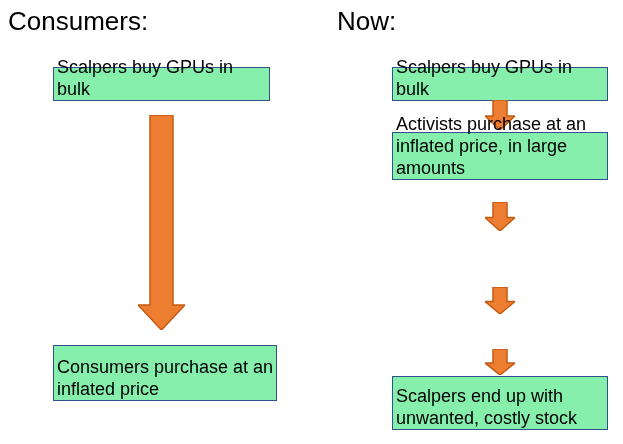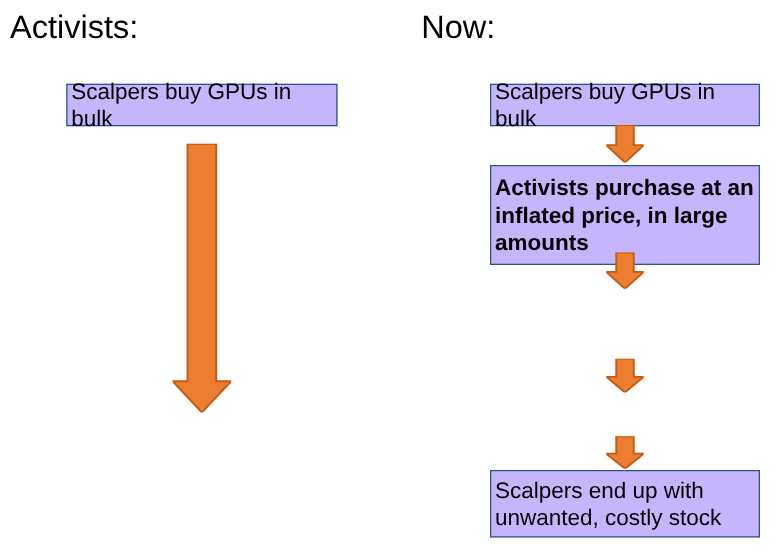--- a/index.html
+++ b/index.html
@@ -18,65 +18,68 @@
     position: absolute;
     font-size: 26px;
     line-height: 30px;
     color: #000000;
     font-weight: 400;
     letter-spacing: 0px;
     white-space: nowrap;
   }
   .node {
     position: absolute;
-    background: #c4b5fd;
+    background: #86efac;
     border: 1.6px solid #2F528F;
     box-sizing: border-box;
     color: #000000;
     font-size: 18px;
     line-height: 22px;
     padding: 0 1px 0 3px;
     display: flex;
-    align-items: center;
+    align-items: flex-end;
   }
   .node span { display: block; }
   .arrow { position: absolute; }
   .arrow polygon {
     fill: #ED7D31;
     stroke: #C55A11;
     stroke-width: 1.5;
     vector-effect: non-scaling-stroke;
   }
 </style>
 </head>
 <body>
 
 <div id="canvas">
 
-  <div class="heading" style="left:8px; top:6px;">Activists:</div>
+  <div class="heading" style="left:8px; top:6px;">Consumers:</div>
   <div class="heading" style="left:337px; top:6px;">Now:</div>
 
   <div class="node" style="left:53px; top:67px; width:217px; height:34px;">
     <span>Scalpers buy GPUs in bulk</span>
   </div>
 
   <svg class="arrow" style="left:138px; top:115px;" width="47" height="215" viewBox="0 0 47 215" preserveAspectRatio="none">
     <polygon points="12,0 35,0 35,190 47,190 23.5,215 0,190 12,190"></polygon>
   </svg>
 
+  <div class="node" style="left:53px; top:345px; width:224px; height:56px;">
+    <span>Consumers purchase at an inflated price</span>
+  </div>
 
   <div class="node" style="left:392px; top:67px; width:216px; height:34px;">
     <span>Scalpers buy GPUs in bulk</span>
   </div>
 
   <svg class="arrow" style="left:485px; top:100px;" width="30" height="30" viewBox="0 0 30 28" preserveAspectRatio="none">
     <polygon points="8,0 22,0 22,15 30,15 15,28 0,15 8,15"></polygon>
   </svg>
 
-  <div class="node" style="left:392px; top:132px; width:216px; height:80px;font-weight:bold;">
+  <div class="node" style="left:392px; top:132px; width:216px; height:48px;">
     <span>Activists purchase at an inflated price, in large amounts</span>
   </div>
 
   <svg class="arrow" style="left:485px; top:202px;" width="30" height="29" viewBox="0 0 30 28" preserveAspectRatio="none">
     <polygon points="8,0 22,0 22,15 30,15 15,28 0,15 8,15"></polygon>
   </svg>
 
 
   <svg class="arrow" style="left:485px; top:287px;" width="30" height="27" viewBox="0 0 30 28" preserveAspectRatio="none">
     <polygon points="8,0 22,0 22,15 30,15 15,28 0,15 8,15"></polygon>

